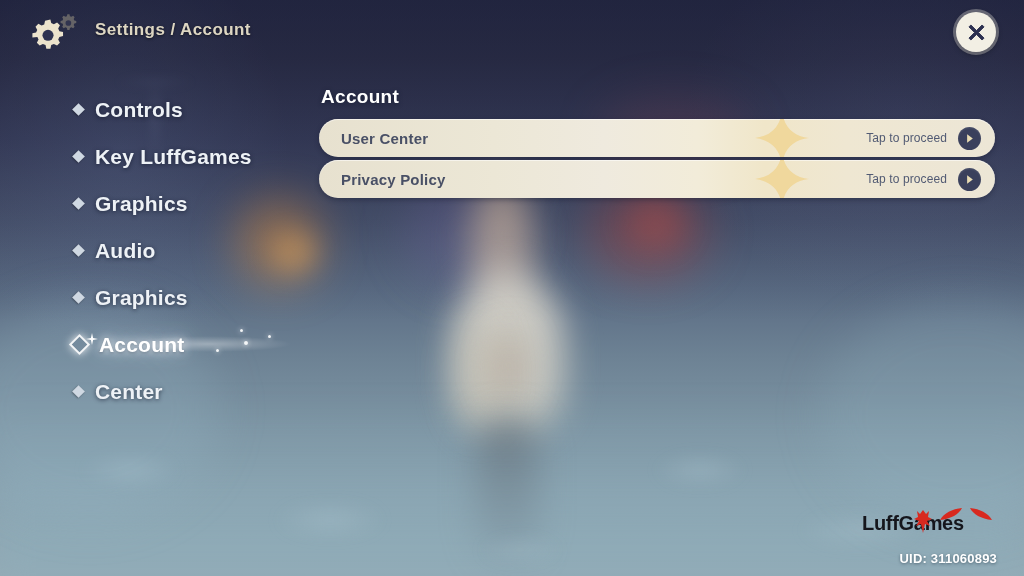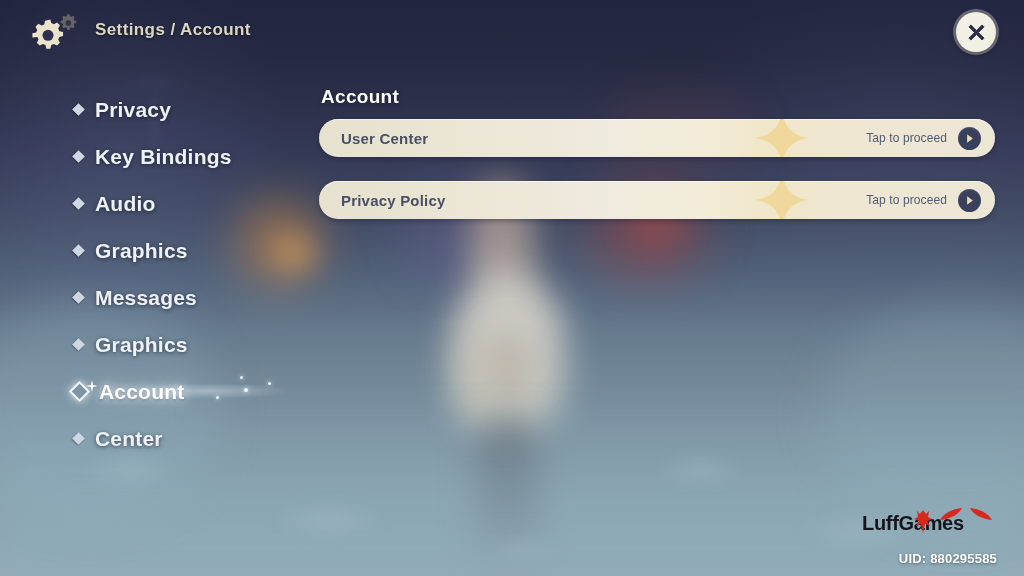--- a/index.html
+++ b/index.html
@@ -239,21 +239,21 @@
     font-size: 19px;
     font-weight: bold;
     color: #ffffff;
     letter-spacing: 0.3px;
     text-shadow: 0 1px 4px rgba(18,24,44,0.7);
     margin: 0 0 11px 2px;
   }
   .row {
     position: relative;
     height: 38px;
-    margin-bottom: 24px;
+    margin-bottom: 3px;
     border-radius: 19px;
     background: linear-gradient(to right,
         #e7e1cf 0%,
         #ece7d6 26%,
         #efeade 42%,
         #f2ecd9 56%,
         #f0e6c9 66%,
         #efe7d2 78%,
         #ece6d6 100%);
     box-shadow: 0 2px 5px rgba(20,24,46,0.38), inset 0 1px 0 rgba(255,255,255,0.55);
@@ -382,42 +382,38 @@
   <div class="close-btn">
     <svg width="21" height="21" viewBox="0 0 24 24">
       <path d="M5.6 3.4L12 9.8l6.4-6.4 2.2 2.2-6.4 6.4 6.4 6.4-2.2 2.2-6.4-6.4-6.4 6.4-2.2-2.2 6.4-6.4-6.4-6.4z" fill="#2c3050" stroke="#2c3050" stroke-width="1.1" stroke-linejoin="round"></path>
     </svg>
   </div>
 
   <div class="sidebar">
 
     <div class="nav-item">
       <span class="nav-diamond"></span>
-      <span class="nav-label">Privacy</span>
-    </div>
-
-    <div class="nav-item">
-      <span class="nav-diamond"></span>
-      <span class="nav-label">Key Bindings</span>
+      <span class="nav-label">Controls</span>
+    </div>
+
+    <div class="nav-item">
+      <span class="nav-diamond"></span>
+      <span class="nav-label">Key LuffGames</span>
+    </div>
+
+    <div class="nav-item">
+      <span class="nav-diamond"></span>
+      <span class="nav-label">Graphics</span>
     </div>
 
     <div class="nav-item">
       <span class="nav-diamond"></span>
       <span class="nav-label">Audio</span>
     </div>
 
-    <div class="nav-item">
-      <span class="nav-diamond"></span>
-      <span class="nav-label">Graphics</span>
-    </div>
-
-    <div class="nav-item">
-      <span class="nav-diamond"></span>
-      <span class="nav-label">Messages</span>
-    </div>
 
     <div class="nav-item">
       <span class="nav-diamond"></span>
       <span class="nav-label">Graphics</span>
     </div>
 
     <div class="nav-item selected">
       <div class="sel-streak"></div>
       <span class="nav-diamond"></span>
       <svg class="sel-sparkle" viewBox="0 0 12 12">
@@ -474,15 +470,15 @@
     <div class="wm-text">LuffGames</div>
     <svg class="wm-emblem" viewBox="0 0 24 26">
       <path d="M12 1l3 4 3-3-1 6 4 2-5 2 3 5-5-2-2 9-2-9-5 2 3-5-5-2 4-2-1-6 3 3z" fill="#d8291f"></path>
     </svg>
     <svg class="wm-eyes" viewBox="0 0 56 16">
       <path d="M2 13c4-7 12-11 22-12-3 6-11 11-22 12z" fill="#d8291f"></path>
       <path d="M54 13c-4-7-12-11-22-12 3 6 11 11 22 12z" fill="#d8291f"></path>
     </svg>
   </div>
 
-  <div class="uid">UID: 880295585</div>
+  <div class="uid">UID: 311060893</div>
 
 </div>
 
 </body></html>

